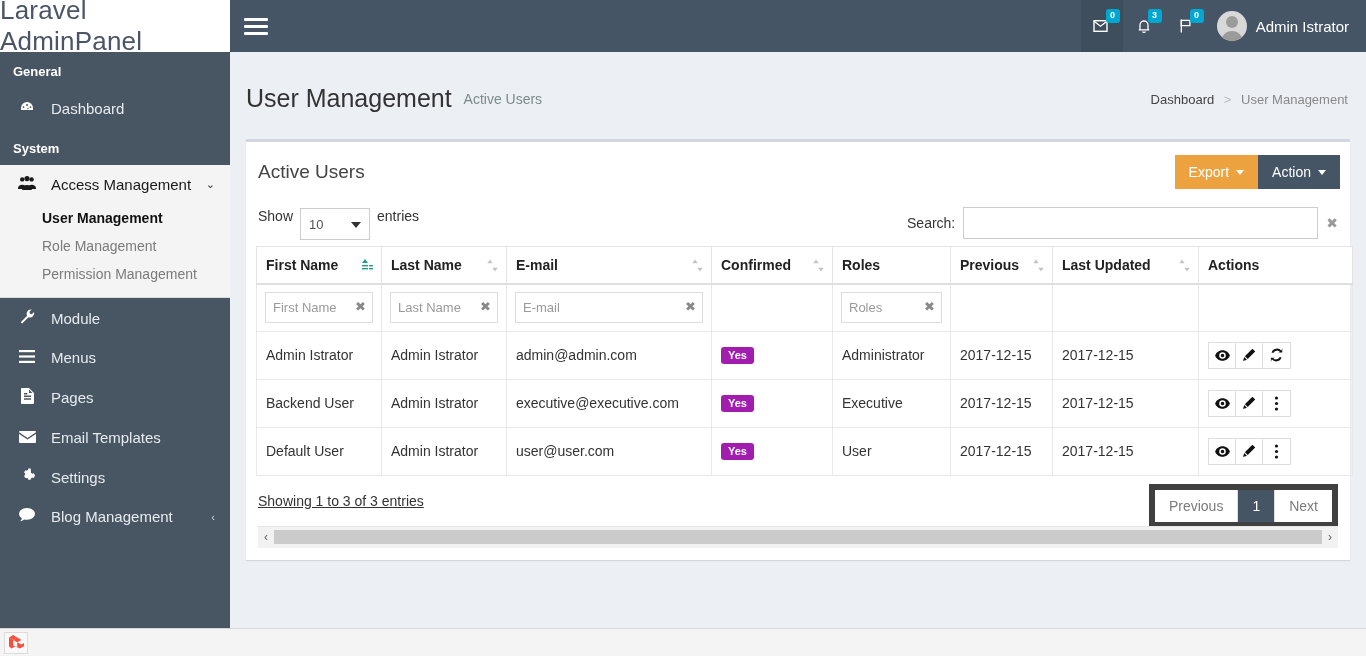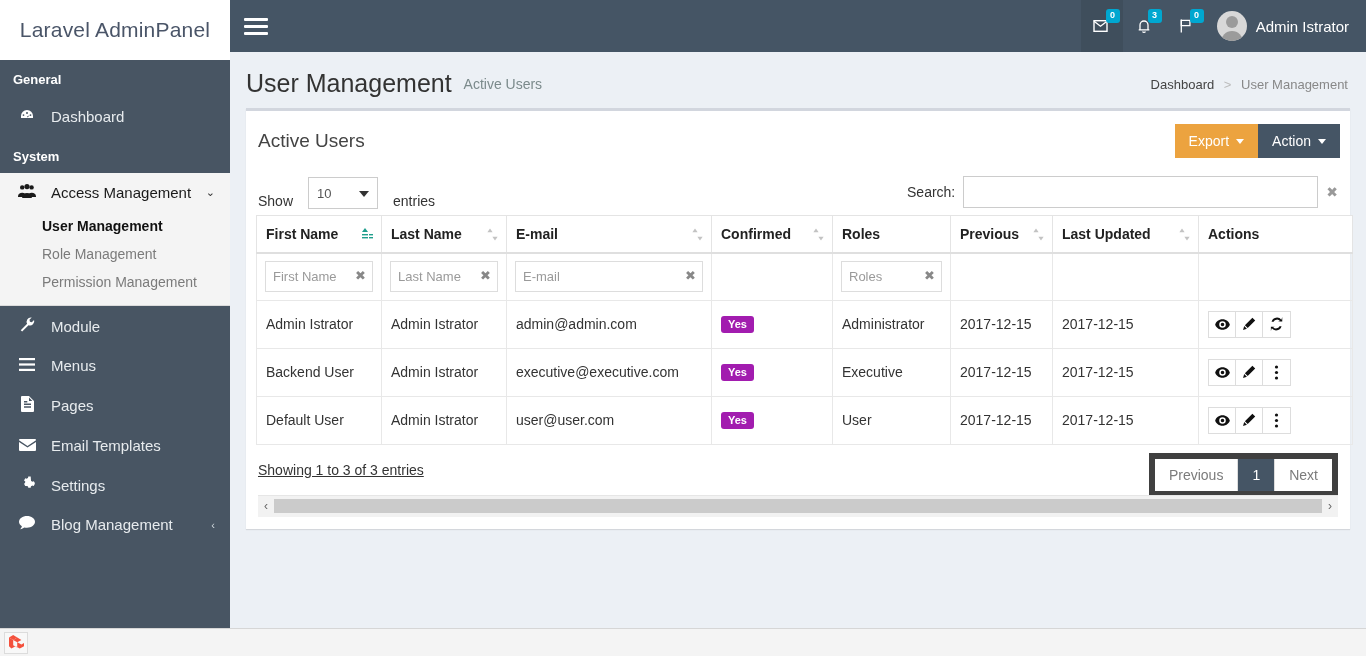--- a/index.html
+++ b/index.html
@@ -12,23 +12,23 @@
   }
   
   #app { position:relative; width:1366px; height:656px; }
 
   
   .sidebar {
     position:absolute; left:0; top:0; width:230px; height:628px;
     background:#485563; overflow:hidden;
   }
   .brand {
-    height:60px; background:#ffffff; color:#4a5568;
+    height:52px; background:#ffffff; color:#4a5568;
     display:flex; align-items:center; justify-content:center;
-    font-size:21px; letter-spacing:.2px; font-weight:400;
+    font-size:26px; letter-spacing:.2px; font-weight:400;
   }
   .side-header {
     color:#ffffff; font-weight:bold; font-size:13px;
     padding:12px 16px 9px 13px;
   }
   .side-item {
     display:flex; align-items:center; gap:14px;
     padding:11px 14px 11px 17px;
     color:#e7ebee; font-size:15px; position:relative;
   }
@@ -74,21 +74,21 @@
     width:30px; height:30px; border-radius:50%; background:#d8d8d8;
     position:relative; overflow:hidden; flex:none;
   }
   .avatar:before { content:""; position:absolute; top:5px; left:9px; width:12px; height:12px; border-radius:50%; background:#9b9b9b; }
   .avatar:after  { content:""; position:absolute; top:20px; left:4px; width:22px; height:16px; border-radius:11px 11px 0 0; background:#9b9b9b; }
   .username { color:#fff; font-size:15px; }
 
   
   .content { position:absolute; left:230px; top:52px; width:1136px; height:576px; }
   .page-head {
-    padding:17px 17px 13px 16px; position:relative; height:56px;
+    padding:17px 17px 13px 16px; position:relative; height:72px;margin-top:15px;
   }
   .page-title { font-size:25px; font-weight:400; color:#333; display:inline-block; vertical-align:middle;}
   .page-sub { font-size:14px; color:#7b8a8b; display:inline-block; margin-left:8px; vertical-align:middle;}
   .breadcrumb {
     position:absolute; right:18px; top:25px; font-size:13px; color:#888;
   }
   .breadcrumb a { color:#444; text-decoration:none; }
   .breadcrumb .sep { color:#bbb; margin:0 6px; }
 
   
@@ -105,21 +105,21 @@
   .btn {
     border:none; color:#fff; font-size:14px; padding:9px 14px;
     cursor:pointer; font-family:inherit; display:flex; align-items:center; gap:7px;
   }
   .btn-export { background:#eca33f; }
   .btn-action { background:#455565; }
   .caret-d { width:0;height:0;border-left:4px solid transparent;border-right:4px solid transparent;border-top:5px solid currentColor; }
 
   .card-body { padding:0 10px 6px 10px; }
   .dt-top { display:flex; align-items:center; height:44px; position:relative; padding:0 2px; }
-  .dt-len { font-size:14px; color:#333; display:flex; align-items:flex-end; gap:15px; }
+  .dt-len { font-size:14px; color:#333; display:flex; align-items:flex-start; gap:7px; }
   .sel {
     border:1px solid #ccc; height:32px; padding:0 22px 0 8px; font-size:13px;
     font-family:inherit; background:#fff; color:#555; appearance:none;
     -webkit-appearance:none; position:relative; width:70px;
   }
   .sel-wrap { position:relative; display:inline-block; }
   .sel-wrap:after {
     content:""; position:absolute; right:9px; top:14px; pointer-events:none;
     width:0;height:0;border-left:5px solid transparent;border-right:5px solid transparent;border-top:6px solid #333;
   }

